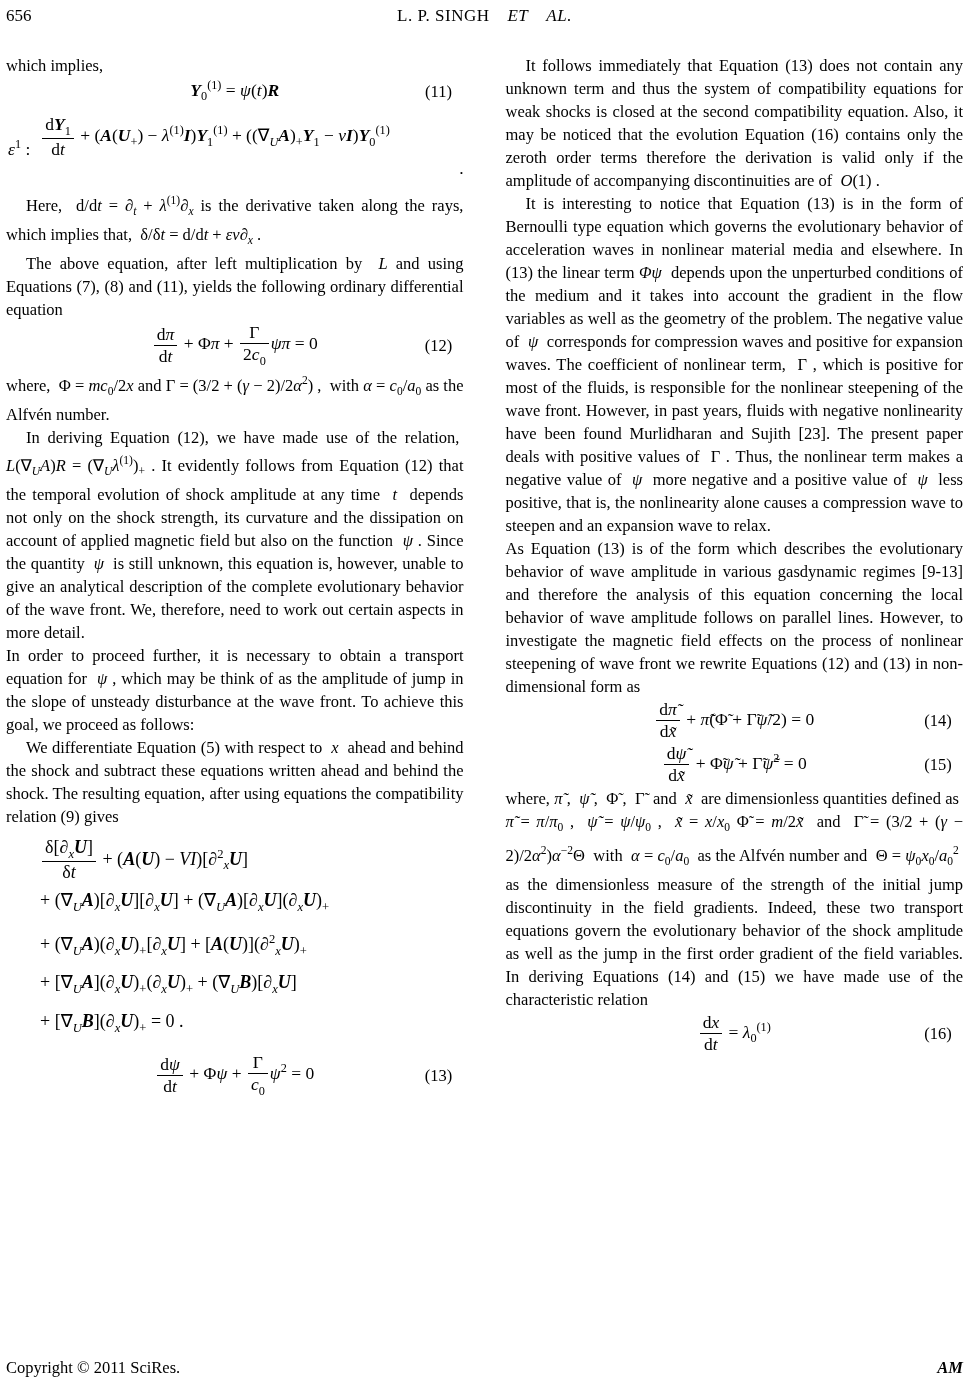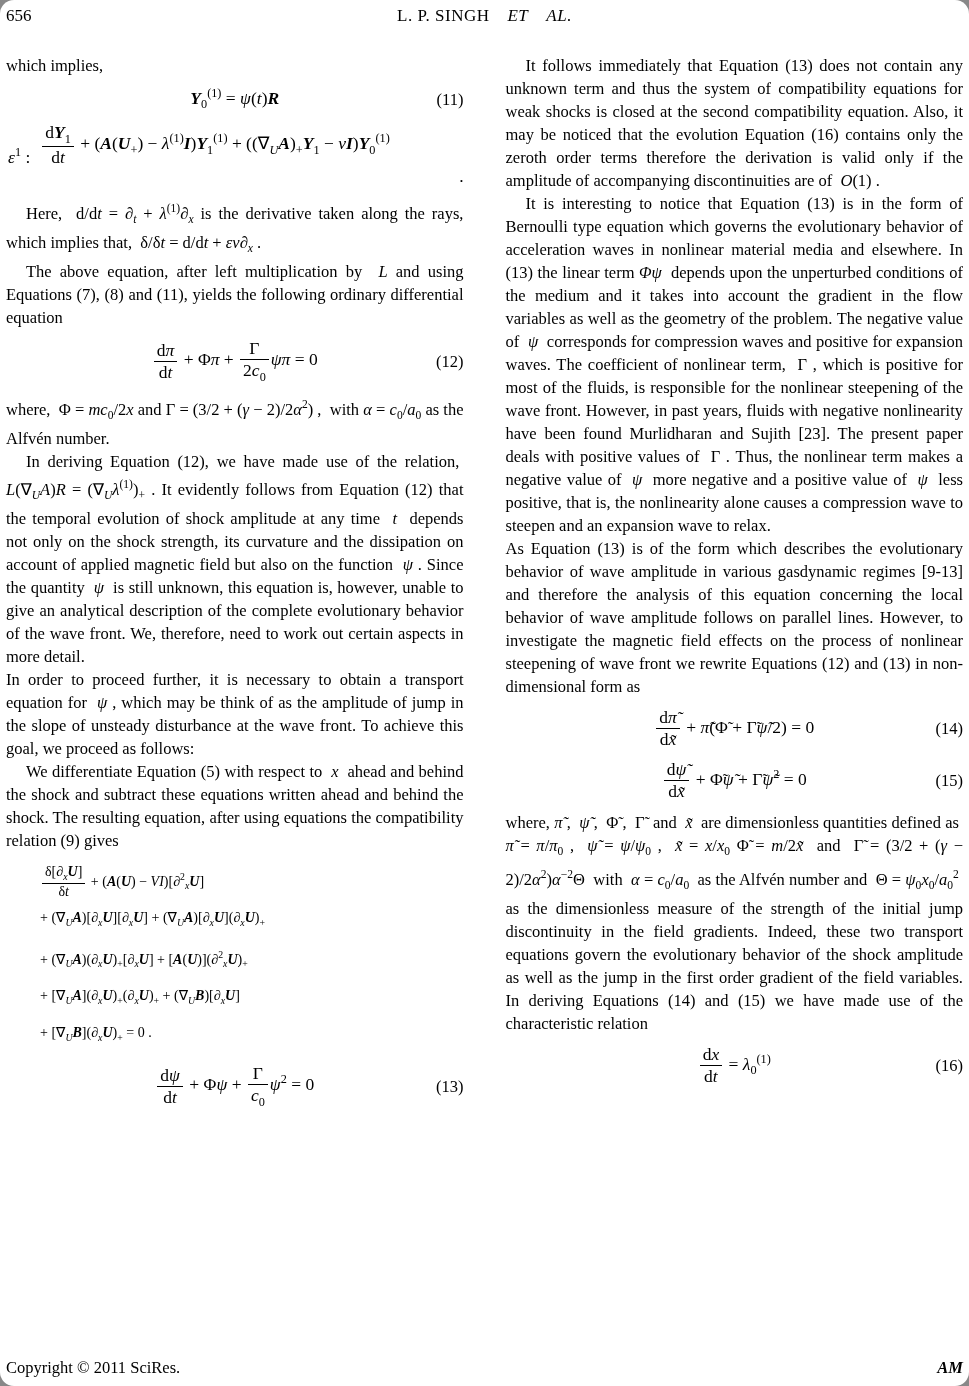--- a/index.html
+++ b/index.html
@@ -1,46 +1,46 @@
 <!DOCTYPE html>
 <html><head>
 <meta charset="utf-8">
 <style>
   html,body{margin:0;padding:0;background:#888;}
   .page{
     width:969px;height:1386px;background:#ffffff;color:#000;
     font-family:"Liberation Serif", serif;
-    position:relative;overflow:hidden;box-sizing:border-box;border-radius:14px;
+    position:relative;overflow:hidden;box-sizing:border-box;
   }
   .hdr{position:relative;height:26px;padding-top:6px;font-size:17px;}
   .hdr .pageno{position:absolute;left:6px;top:6px;}
   .hdr .rtitle{position:absolute;left:0;right:0;top:6px;text-align:center;letter-spacing:.5px;}
   .cols{display:flex;gap:42px;padding:0 6px;margin-top:22px;font-family:Liberation Serif, serif;}
   .col{width:460px;font-size:16.5px;line-height:23px;text-align:justify;}
   .col p{margin:0;}
   .col p.ind{text-indent:20px;}
   h2.sec{font-size:19px;line-height:24px;margin:15px 0 17px 0;font-weight:bold;text-align:left;}
   
-  .disp{display:flex;align-items:center;margin:9px 0;}
+  .disp{display:flex;align-items:center;margin:1px 0;}
   .disp .sp{width:50px;flex:none;}
   .disp .eq-body{flex:1;text-align:center;font-size:17.5px;line-height:1.25;}
-  .disp .eq-num{width:50px;flex:none;text-align:right;font-size:16.5px;}
+  .disp .eq-num{width:50px;flex:none;text-align:center;font-size:16.5px;}
   .frac{display:inline-block;vertical-align:middle;text-align:center;line-height:1.2;margin:0 2px;}
   .frac .num{display:block;border-bottom:1.3px solid #000;padding:0 3px;}
   .frac .den{display:block;padding:0 3px;}
   sub,sup{font-size:70%;}
   
   .eps-row{display:flex;align-items:center;margin:9px 0 9px 2px;font-size:17.5px;}
   .eps-row .eps-label{flex:none;margin-right:10px;}
   .eps-row .eps-lines{flex:1;}
   .eps-row .eps-lines .l1{margin-bottom:20px;}
   .eps-row .eps-lines .l2{padding-left:14px;}
   .eps-row .eps-trail{flex:none;align-self:flex-end;margin-left:6px;}
   
-  .multi{margin:9px 0 9px 34px;font-size:14px;line-height:32px;text-align:left;}
+  .multi{margin:9px 0 9px 34px;font-size:18px;line-height:32px;text-align:left;}
   .multi .ml{white-space:nowrap;}
   .ftr{position:absolute;left:6px;right:6px;bottom:8px;display:flex;justify-content:space-between;font-size:16.5px;}
   .ftr .journal{font-weight:bold;font-style:italic;}
 </style>
 </head>
 <body>
 
 <div class="page">
 
   <div class="hdr">

